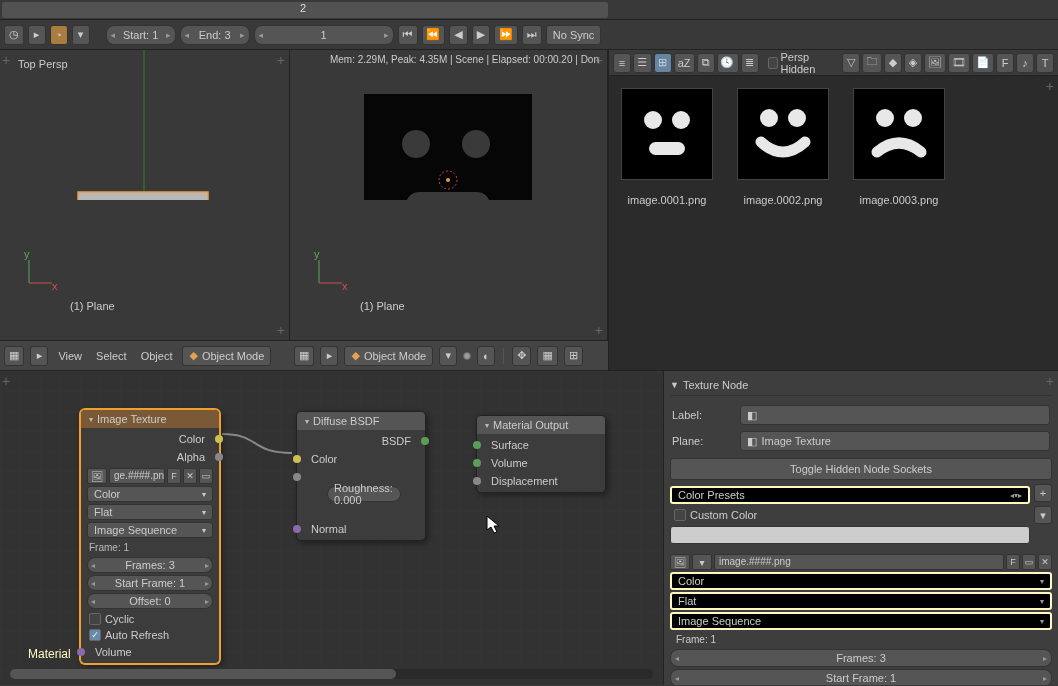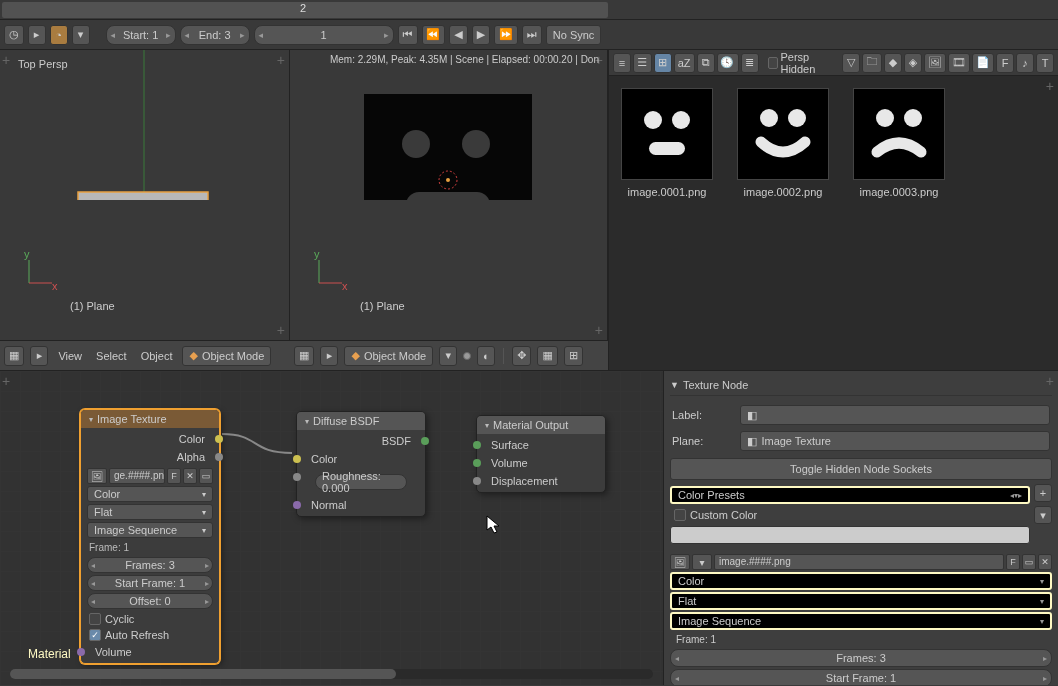--- a/index.html
+++ b/index.html
@@ -37,21 +37,21 @@
 .menu-item{color:#ccc;cursor:pointer;padding:0 4px}
 .mode-btn{background:#555;border:1px solid #333;border-radius:3px;padding:2px 6px;display:flex;align-items:center;gap:4px;height:20px;cursor:pointer}
 .circle-dot{width:8px;height:8px;border-radius:50%;background:#999;border:1px solid #666}
 .info-bar{position:absolute;top:4px;right:8px;color:#ccc;font-size:10px}
 
 
 .filebrowser{width:450px;background:#2b2b2b;display:flex;flex-direction:column;border-left:1px solid #222}
 .fb-toolbar{height:26px;background:#3a3a3a;display:flex;align-items:center;padding:2px 4px;gap:2px;border-bottom:1px solid #222}
 .fb-content{flex:1;padding:12px;display:flex;gap:24px;align-items:flex-start;position:relative}
 .fb-plus{position:absolute;top:2px;right:4px;color:#666;font-size:14px}
-.thumb{display:flex;flex-direction:column;align-items:center;gap:6px}
+.thumb{display:flex;flex-direction:column;align-items:center;gap:14px}
 .thumb-img{width:92px;height:92px;background:#000;border:1px solid #444;display:flex;align-items:center;justify-content:center}
 .thumb-label{color:#ccc;text-align:center}
 
 
 .bottom{height:315px;display:flex}
 .node-editor{flex:1;background:#323232;position:relative;border-top:1px solid #222}
 .node-editor::before{content:"";position:absolute;inset:0;background-image:linear-gradient(#3a3a3a 1px,transparent 1px),linear-gradient(90deg,#3a3a3a 1px,transparent 1px);background-size:20px 20px;opacity:.3}
 .node-editor .ne-plus{position:absolute;top:2px;left:2px;color:#666;font-size:14px}
 .ne-label{position:absolute;left:28px;bottom:24px;color:#fef9c3;font-size:12px}
 .ne-scroll{position:absolute;left:10px;right:10px;bottom:6px;height:10px;background:#2a2a2a;border-radius:5px}
@@ -378,21 +378,21 @@
         <div class="sock out">
             <span>BSDF</span>
             <span class="dot green"></span>
           </div>
         <div class="sock in">
             <span class="dot yellow"></span>
             <span>Color</span>
           </div>
         <div class="sock in">
             <span class="dot gray"></span>
-            <div class="node-field pill" style="margin:4px;width:92px">
+            <div class="node-field pill" style="margin:16px;width:92px">
               <span>Roughness: 0.000</span>
             </div>
           </div>
         <div class="sock in">
             <span class="dot purple"></span>
             <span>Normal</span>
           </div>
       </div>
     </div>
 

